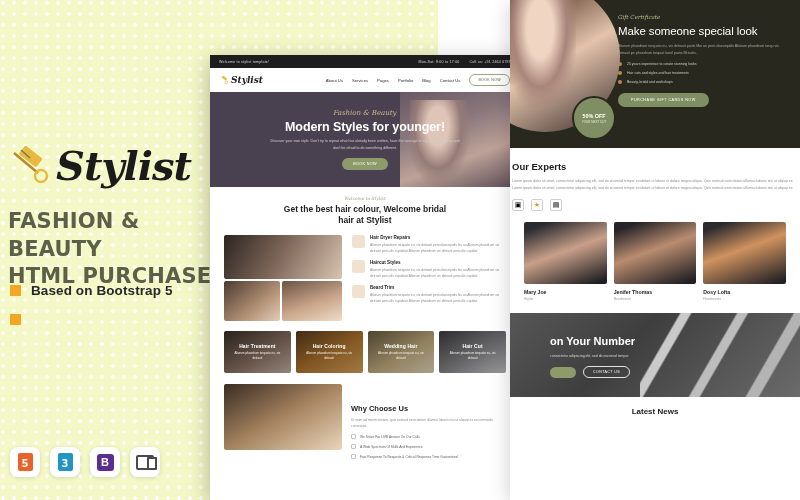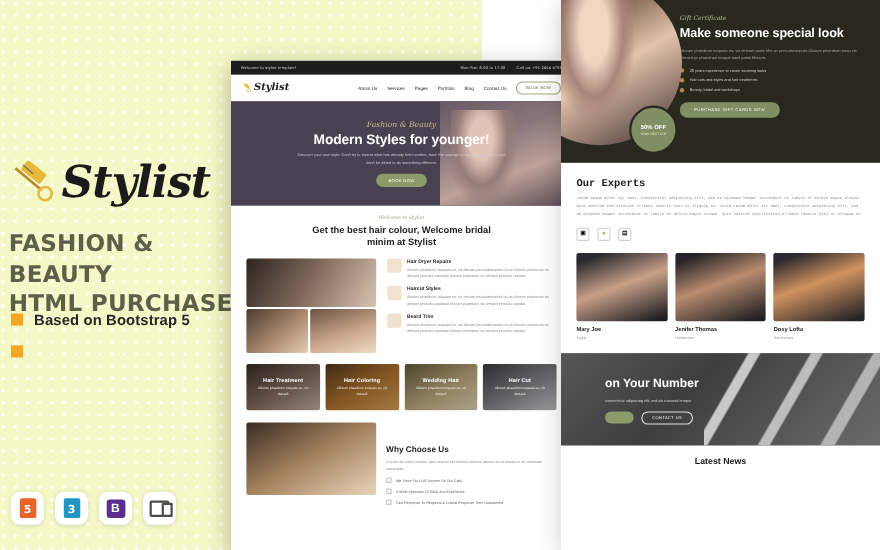--- a/index.html
+++ b/index.html
@@ -142,29 +142,29 @@
   .gift-photo { position:absolute; left:-40px; top:-18px; width:150px; height:150px; border-radius:50%;
                 background: linear-gradient(150deg,#40302a 5%,#7c5f4e 30%,#e3c3ab 55%,#4a3b38 95%); }
   .gift-photo:after{ content:""; position:absolute; left:34px; top:16px; width:72px; height:110px;
                 background: radial-gradient(ellipse at 50% 28%, #f0d6c2 0 26%, #a8857a 52%, transparent 76%); }
   .gift-badge { position: absolute; left: 62px; top: 96px; width: 44px; height: 44px; border-radius: 50%;
                 background: #7f8e63; border: 2px solid #28281f; display:flex; flex-direction:column;
                 align-items:center; justify-content:center; z-index: 3; }
   .gift-badge b { color:#fff; font-size:5.4px; }
   .gift-badge span { color:#e6ecd4; font-size:3px; margin-top:1px; }
   .gift-eyebrow { font-family:"DejaVu Serif",serif; font-style:italic; color:#b2bf8a; font-size:5.6px; }
-  .gift-title { color:#fff; font-size:11.5px; font-weight:700; margin-top:5px; letter-spacing:-.1px;}
+  .gift-title { color:#fff; font-size:11.5px; font-weight:400; margin-top:5px; letter-spacing:-.1px;}
   .gift-desc { color:#a7a79c; font-size:3.6px; line-height:1.95; margin-top:6px; width:165px; }
   .gift-li { display:flex; align-items:center; gap:5px; margin-top:5px; }
   .gift-dot { width:4px; height:4px; border-radius:50%; background:#b8894a; flex:0 0 auto; }
   .gift-li span { color:#cfcfc6; font-size:3.5px; }
   .gift-btn { margin-top:9px; display:inline-block; background:#7f8e63; color:#fff; font-size:3.8px;
               padding:5px 13px; border-radius:9px; letter-spacing:.4px; }
 
-  .experts { padding: 13px 14px 0; font-family: Liberation Mono, monospace; }
+  .experts { padding: 13px 2px 0; }
   .exp-title { font-size: 9.5px; font-weight: 700; color: #1c1c1c; }
   .exp-desc { font-size: 3.5px; color: #8d8d8d; line-height: 2.05; margin-top: 6px; }
   .exp-icons { display: flex; gap: 7px; margin-top: 7px; }
   .exp-ic { width: 12px; height: 12px; border: .7px solid #cfcfcf; border-radius: 2px;
             display:flex; align-items:center; justify-content:center; font-size:7px; }
   .team { display: flex; gap: 7px; padding: 0 14px; margin-top: 11px; }
   .member { flex: 1; }
   .mem-img { height: 62px; border-radius: 2px; }
   .m1 { background: linear-gradient(160deg,#2a2a30 10%,#c9a089 48%,#1e1e22 95%); }
   .m2 { background: linear-gradient(160deg,#262428 10%,#b98c6f 46%,#201f23 95%); }
@@ -273,21 +273,21 @@
     <div class="hero-sub">Fashion &amp; Beauty</div>
     <div class="hero-title">Modern Styles for younger!</div>
     <div class="hero-desc">Discover your own style. Don't try to repeat what has already been written, have the courage to say your own thing and don't be afraid to do something different.</div>
     <div class="hero-btn">BOOK NOW</div>
   </div>
 
   <div class="sec">
     <div class="sec-eyebrow">Welcome to Stylist</div>
     <div class="sec-title">
       <div>Get the best hair colour, Welcome bridal</div>
-      <div>minim at Stylist</div>
+      <div>hair at Stylist</div>
     </div>
 
     <div class="about-row">
       <div class="about-imgs">
         <div class="ai1"></div>
         <div class="ai2"></div>
         <div class="ai3"></div>
       </div>
       <div class="svc-list">
         <div class="svc">

